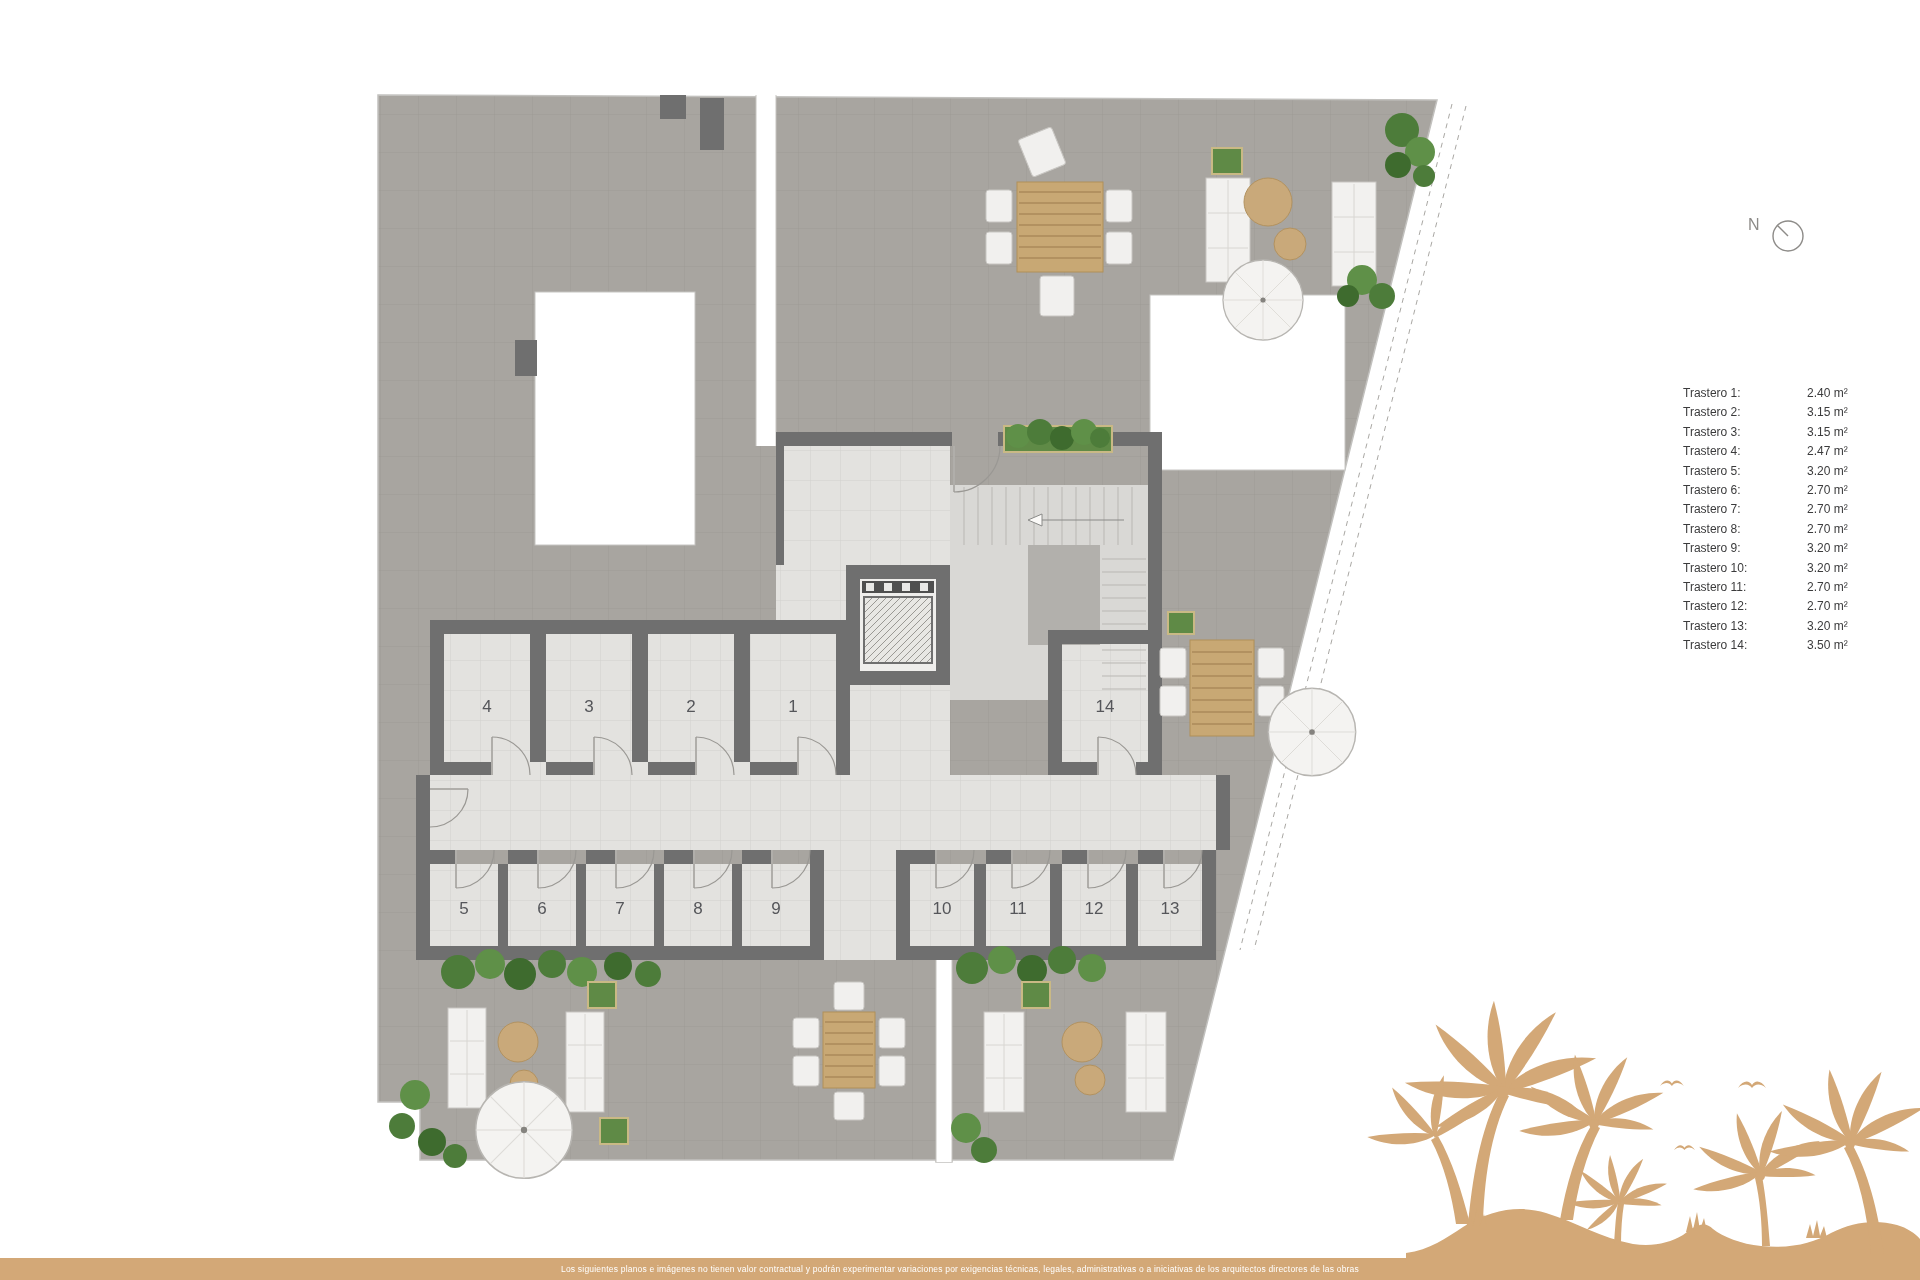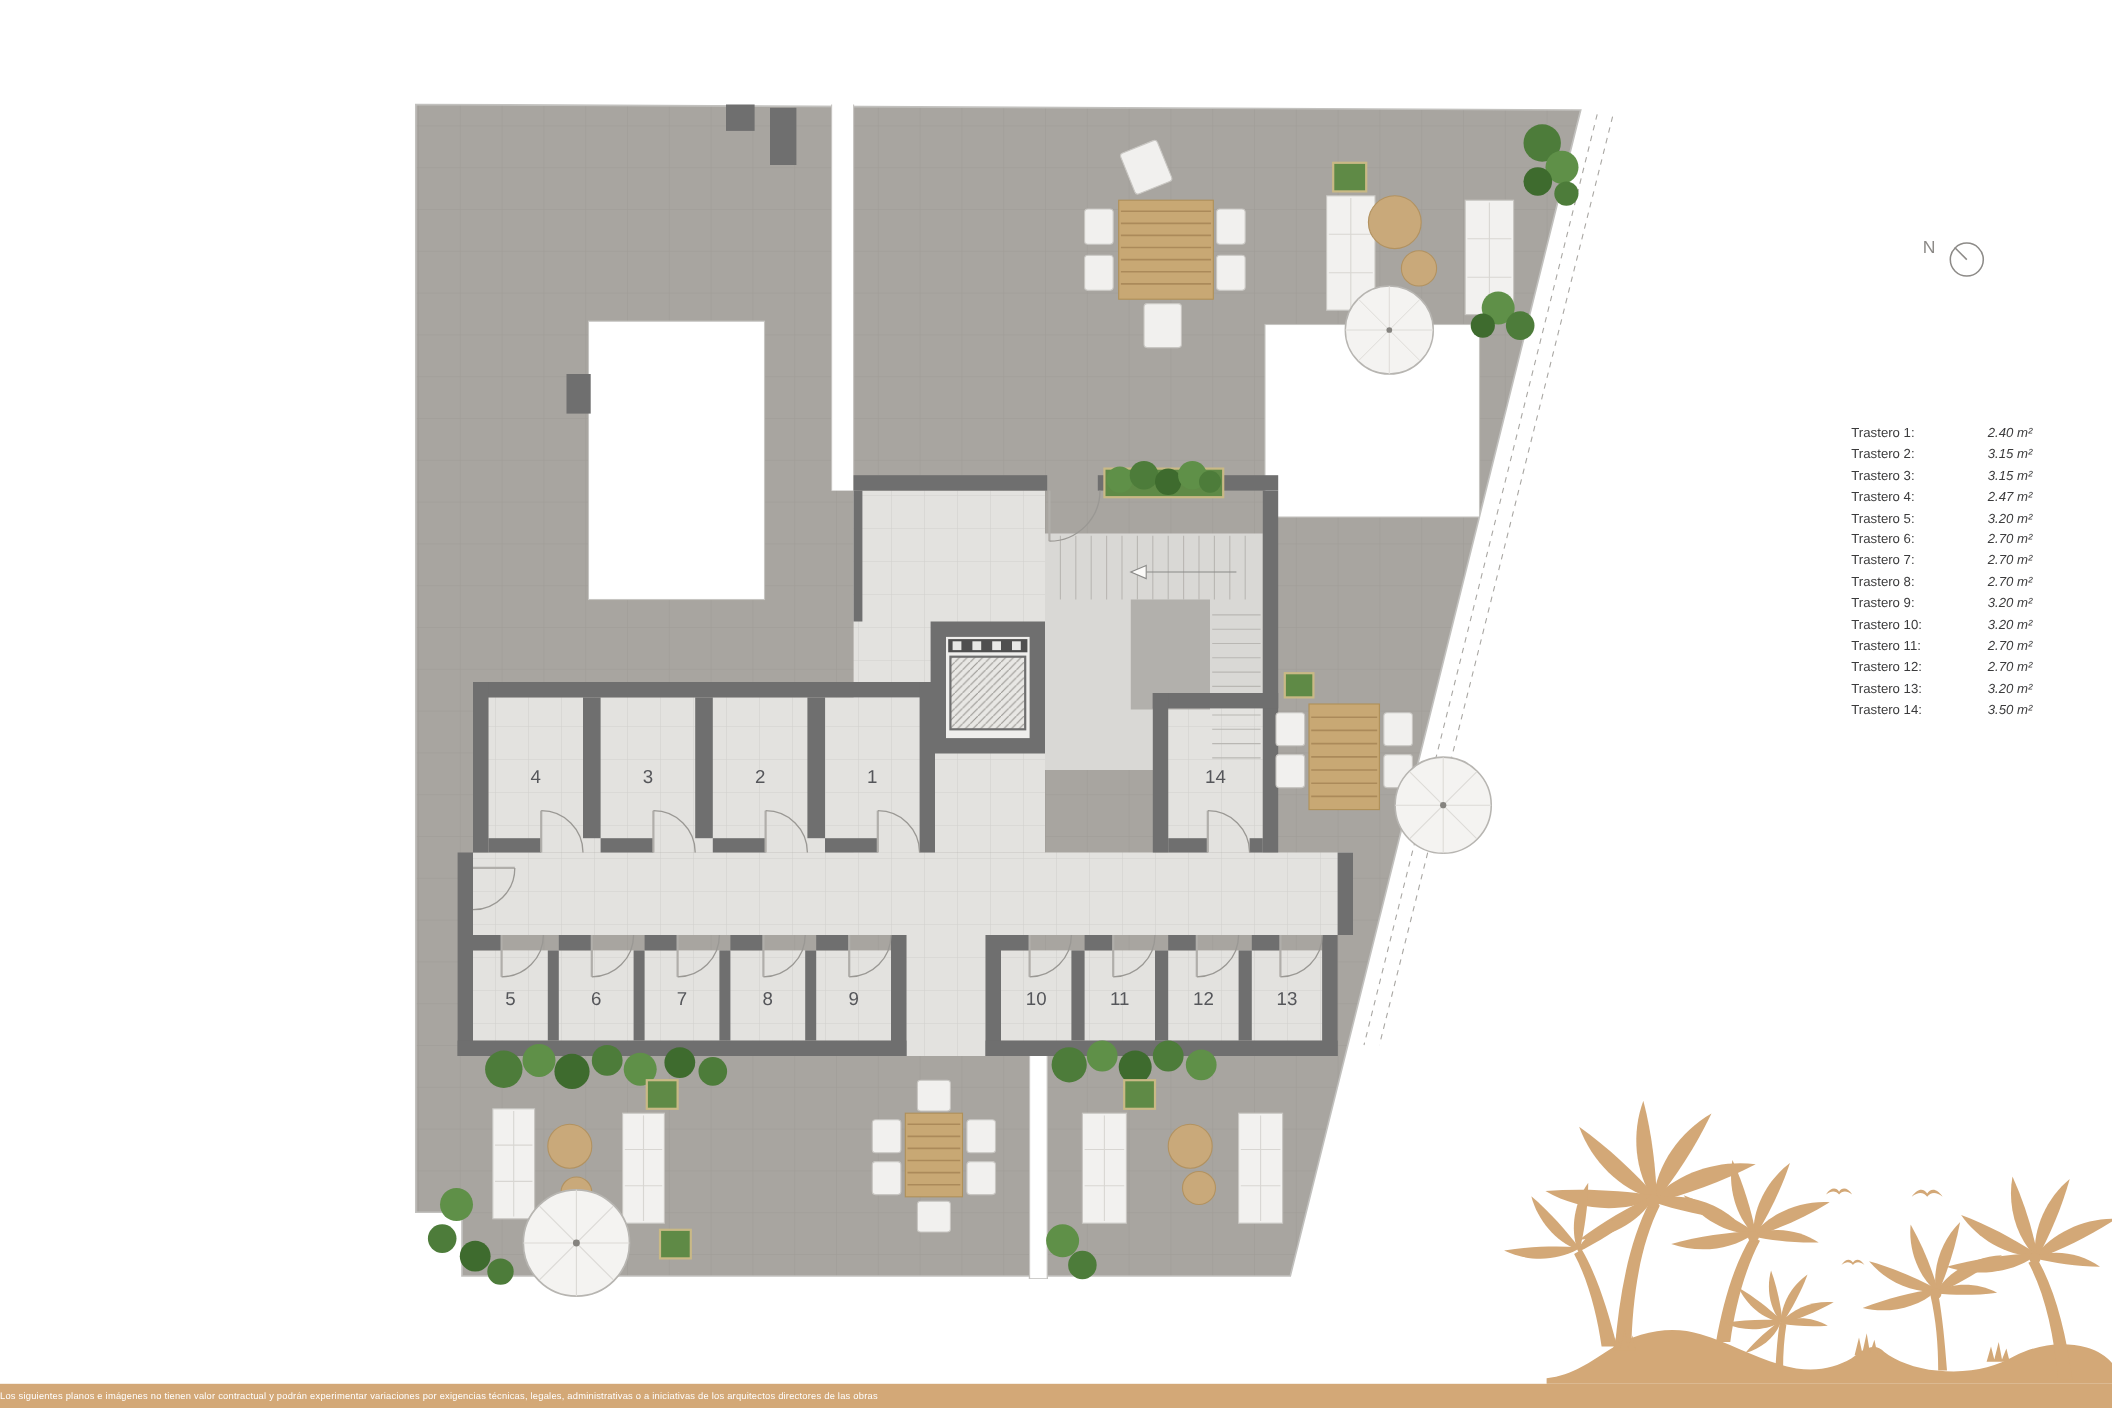--- a/index.html
+++ b/index.html
@@ -22,35 +22,35 @@
   .planter{fill:#5f8a46;stroke:#c9b985;stroke-width:2;}
   .bush1{fill:#4d7c3a;} .bush2{fill:#5f9048;} .bush3{fill:#3e6b2e;}
   .tread{stroke:#b9b7b3;stroke-width:1;}
   .tan{fill:#d3a877;}
 
   
   .legend{position:absolute;left:1683px;top:384px;width:190px;color:#3b3b3c;
           font-size:12px;line-height:19.4px;}
   .lrow{display:flex;}
   .llab{width:124px;}
-  .lval{flex:1;font-style:italic;}
+  .lval{flex:1;}
 
   
   .plan-title{position:absolute;left:520px;top:1180px;width:500px;text-align:center;
       font-size:20px;font-weight:bold;letter-spacing:2.5px;color:#3b3f44;}
 
   
   .north{position:absolute;left:1740px;top:206px;width:80px;height:50px;}
   .north text{font-size:16px;fill:#8d8b88;}
   .north circle{fill:none;stroke:#8d8b88;stroke-width:1.4;}
   .north line{stroke:#8d8b88;stroke-width:1.4;}
 
   
   .footer-bar{position:absolute;left:0;top:1258px;width:1920px;height:22px;background:#d3a877;
-      display:flex;align-items:center;justify-content:flex-start;}
+      display:flex;align-items:center;justify-content:center;}
   .footer-bar span{color:#ffffff;font-size:8.5px;letter-spacing:.2px;}
 </style>
 </head>
 <body>
 
 <div class="stage">
 
   <svg class="plan-svg" width="1920" height="1280" viewBox="0 0 1920 1280">
     <defs>
       <pattern id="gt" width="38" height="38" patternUnits="userSpaceOnUse">

